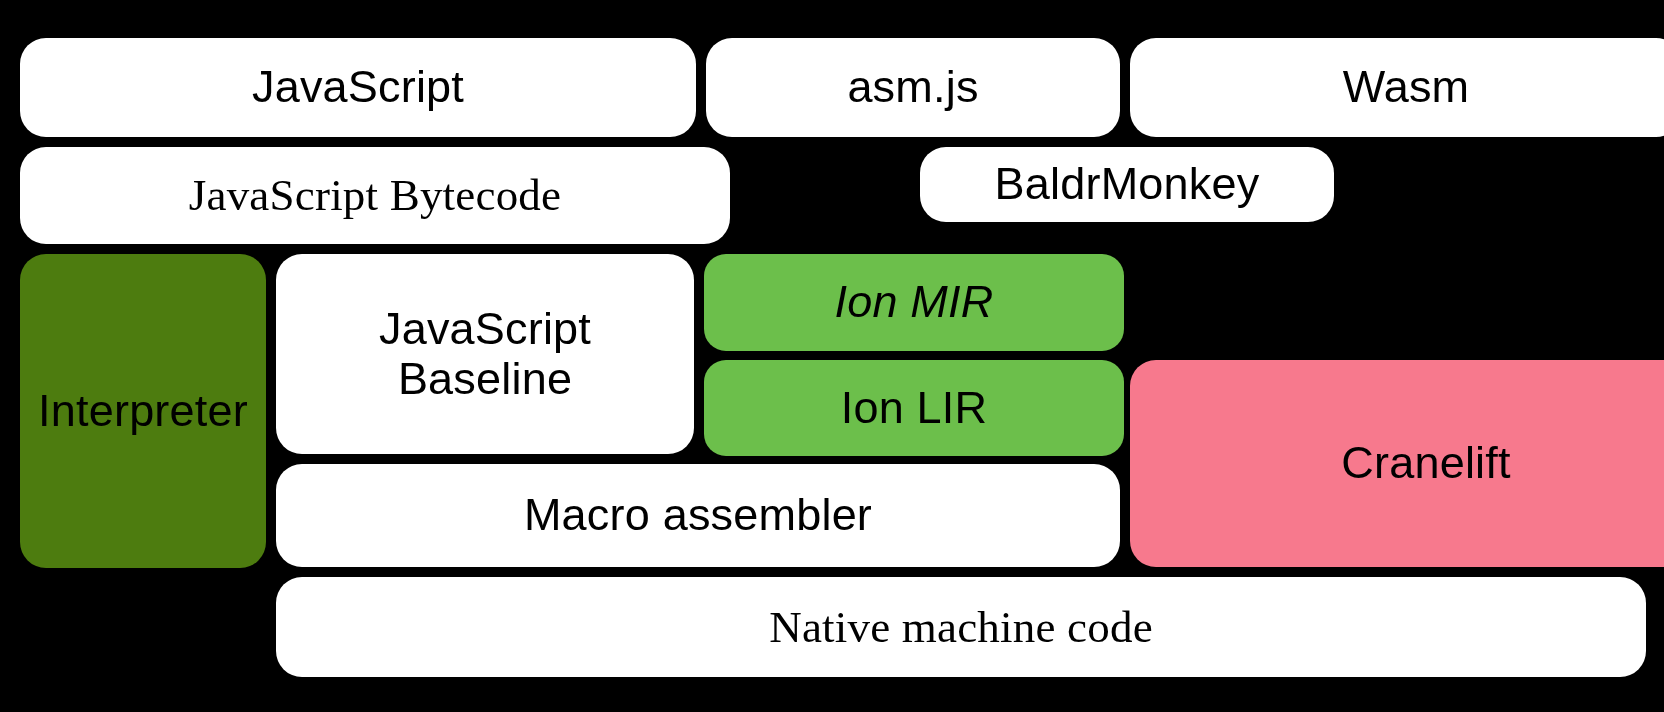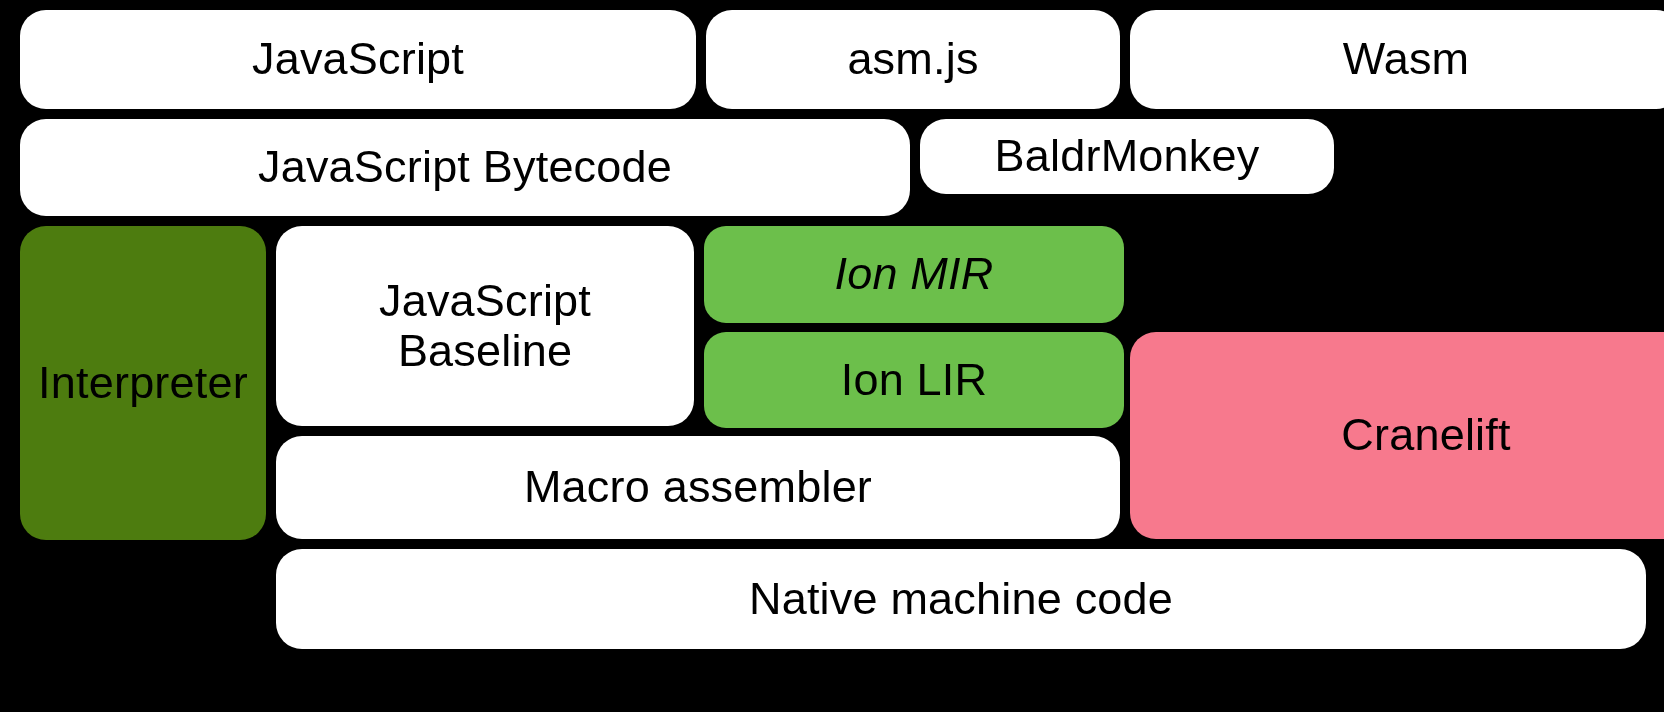--- a/index.html
+++ b/index.html
@@ -26,20 +26,21 @@
     align-items: center;
     justify-content: center;
     text-align: center;
     color: #000000;
     font-size: 45px;
     line-height: 1.12;
     letter-spacing: 0.2px;
     white-space: pre-line;
     padding: 0 16px;
     user-select: none;
+    margin-top: 28px;
   }
   .fill-white  { background: #ffffff; }
   .fill-grey   { background: #4d7c0f; }
   .fill-green  { background: #6cbf4b; }
   .fill-pink   { background: #f7798d; }
   .r-sm { border-radius: 22px; }
 </style>
 </head>
 <body>
 
@@ -50,21 +51,21 @@
   </div>
 
   <div class="box fill-white" style="left:706px; top:10px; width:414px; height:99px;">
     <span>asm.js</span>
   </div>
 
   <div class="box fill-white" style="left:1130px; top:10px; width:552px; height:99px;">
     <span>Wasm</span>
   </div>
 
-  <div class="box fill-white" style="left:20px; top:119px; width:890px; height:97px;">
+  <div class="box fill-white" style="left:20px; top:119px; width:710px; height:97px;font-family:Liberation Serif, serif;">
     <span>JavaScript Bytecode</span>
   </div>
 
   <div class="box fill-white" style="left:920px; top:119px; width:414px; height:75px;">
     <span>BaldrMonkey</span>
   </div>
 
   <div class="box fill-grey" style="left:20px; top:226px; width:246px; height:314px;">
     <span>Interpreter</span>
   </div>
@@ -83,17 +84,17 @@
   </div>
 
   <div class="box fill-pink" style="left:1130px; top:332px; width:592px; height:207px;">
     <span>Cranelift</span>
   </div>
 
   <div class="box fill-white" style="left:276px; top:436px; width:844px; height:103px;">
     <span>Macro assembler</span>
   </div>
 
-  <div class="box fill-white" style="left:276px; top:549px; width:1370px; height:100px;">
+  <div class="box fill-white" style="left:276px; top:549px; width:1370px; height:100px;font-family:Liberation Serif, serif;">
     <span>Native machine code</span>
   </div>
 
 </div>
 
 </body></html>

